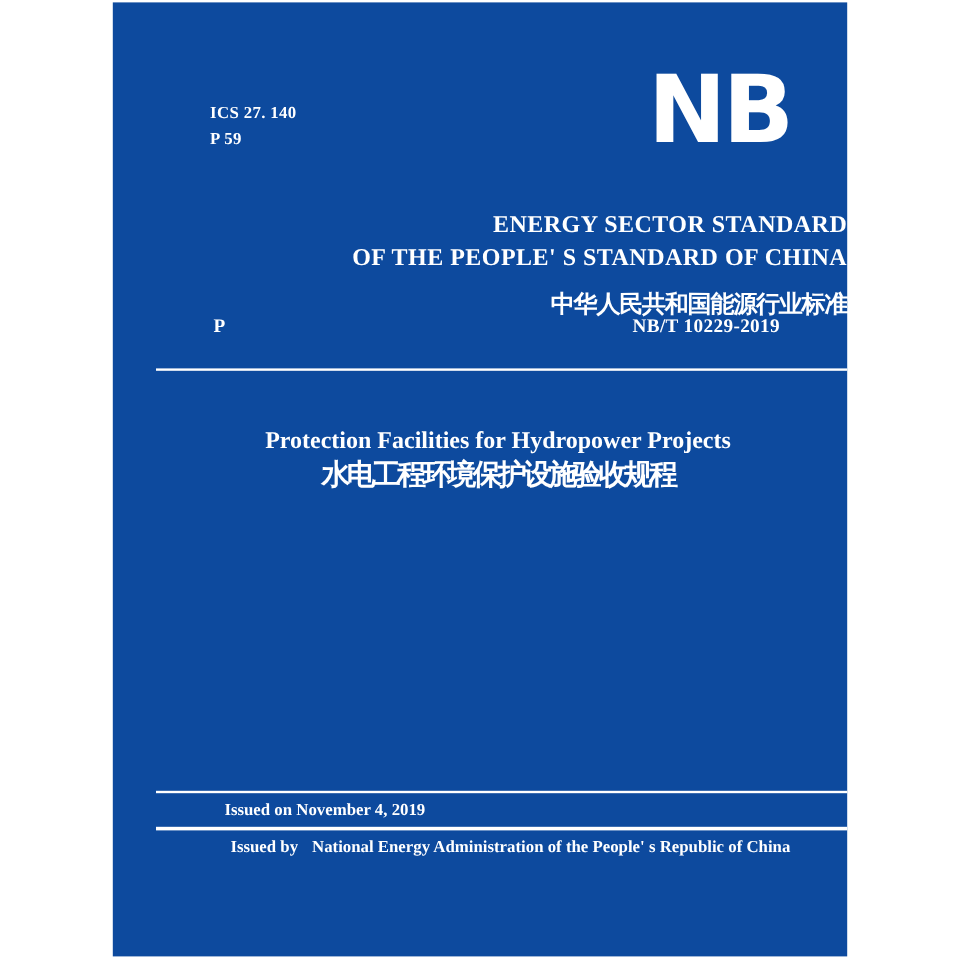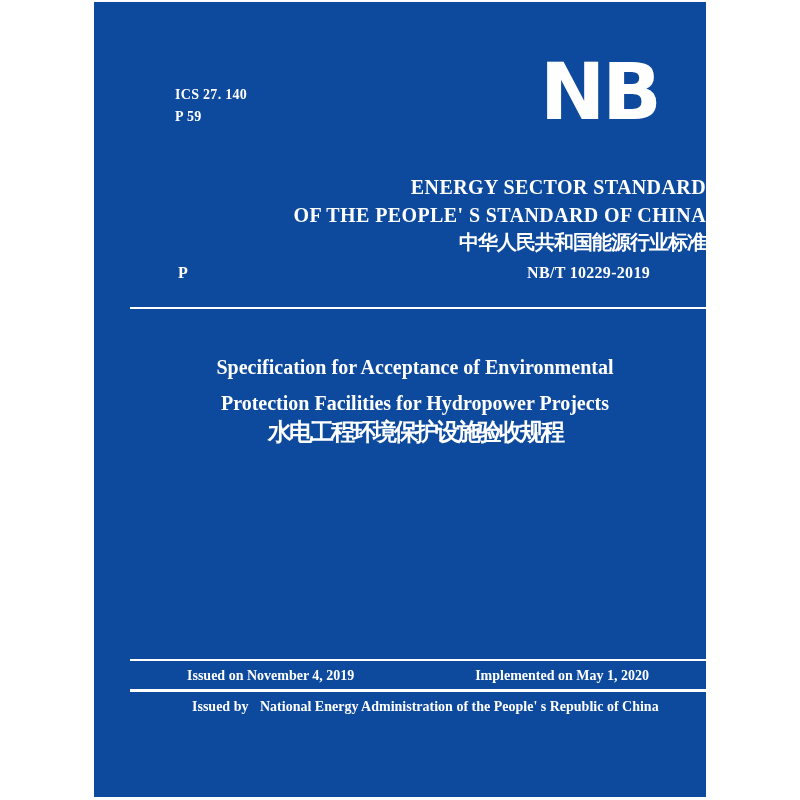--- a/index.html
+++ b/index.html
@@ -54,21 +54,21 @@
   }
   .org-line-en {
     font-size: 20px;
     line-height: 28px;
     letter-spacing: 0.4px;
   }
   .org-line-zh {
     font-size: 20px;
     line-height: 27px;
     letter-spacing: -1px;
-    margin-top: 0;
+    margin-top: 12px;
   }
   .class-letter {
     left: 84px;
     top: 262px;
     font-size: 16px;
     font-weight: bold;
   }
   .standard-number {
     right: 56px;
     top: 262px;
@@ -146,29 +146,27 @@
       <div class="org-line-en">OF THE PEOPLE' S STANDARD OF CHINA</div>
       <div class="org-line-zh">中华人民共和国能源行业标准</div>
     </div>
 
     <div class="abs class-letter">P</div>
     <div class="abs standard-number">NB/T 10229-2019</div>
 
     <div class="abs rule rule-top"></div>
 
     <div class="abs title-block">
-      <div class="title-en">Specification for Acceptance of Environmental</div>
       <div class="title-en">Protection Facilities for Hydropower Projects</div>
       <div class="title-zh">水电工程环境保护设施验收规程</div>
     </div>
 
     <div class="abs rule rule-mid"></div>
 
     <div class="abs date-issued">Issued on November 4, 2019</div>
-    <div class="abs date-implemented">Implemented on May 1, 2020</div>
 
     <div class="abs rule rule-bottom"></div>
 
     <div class="abs issuedby-label">Issued by</div>
     <div class="abs issuedby-value">National Energy Administration of the People' s Republic of China</div>
 
   </div>
 </div>
 
 </body></html>

